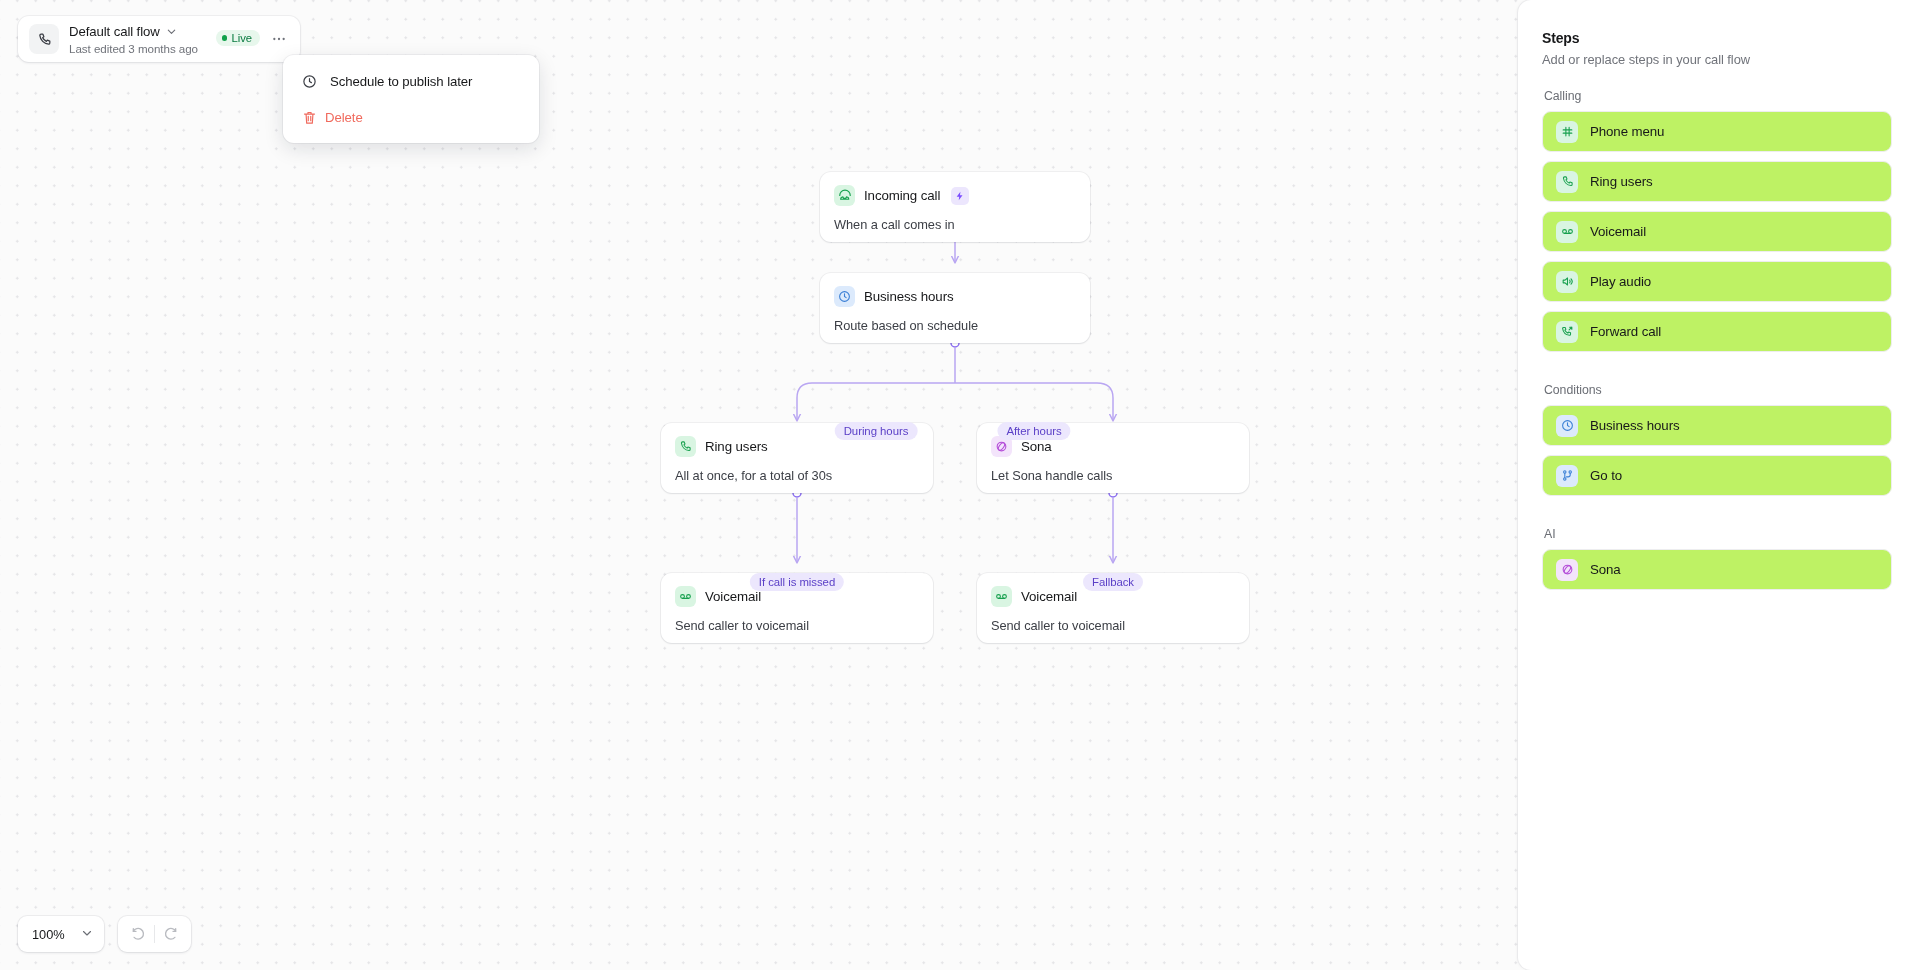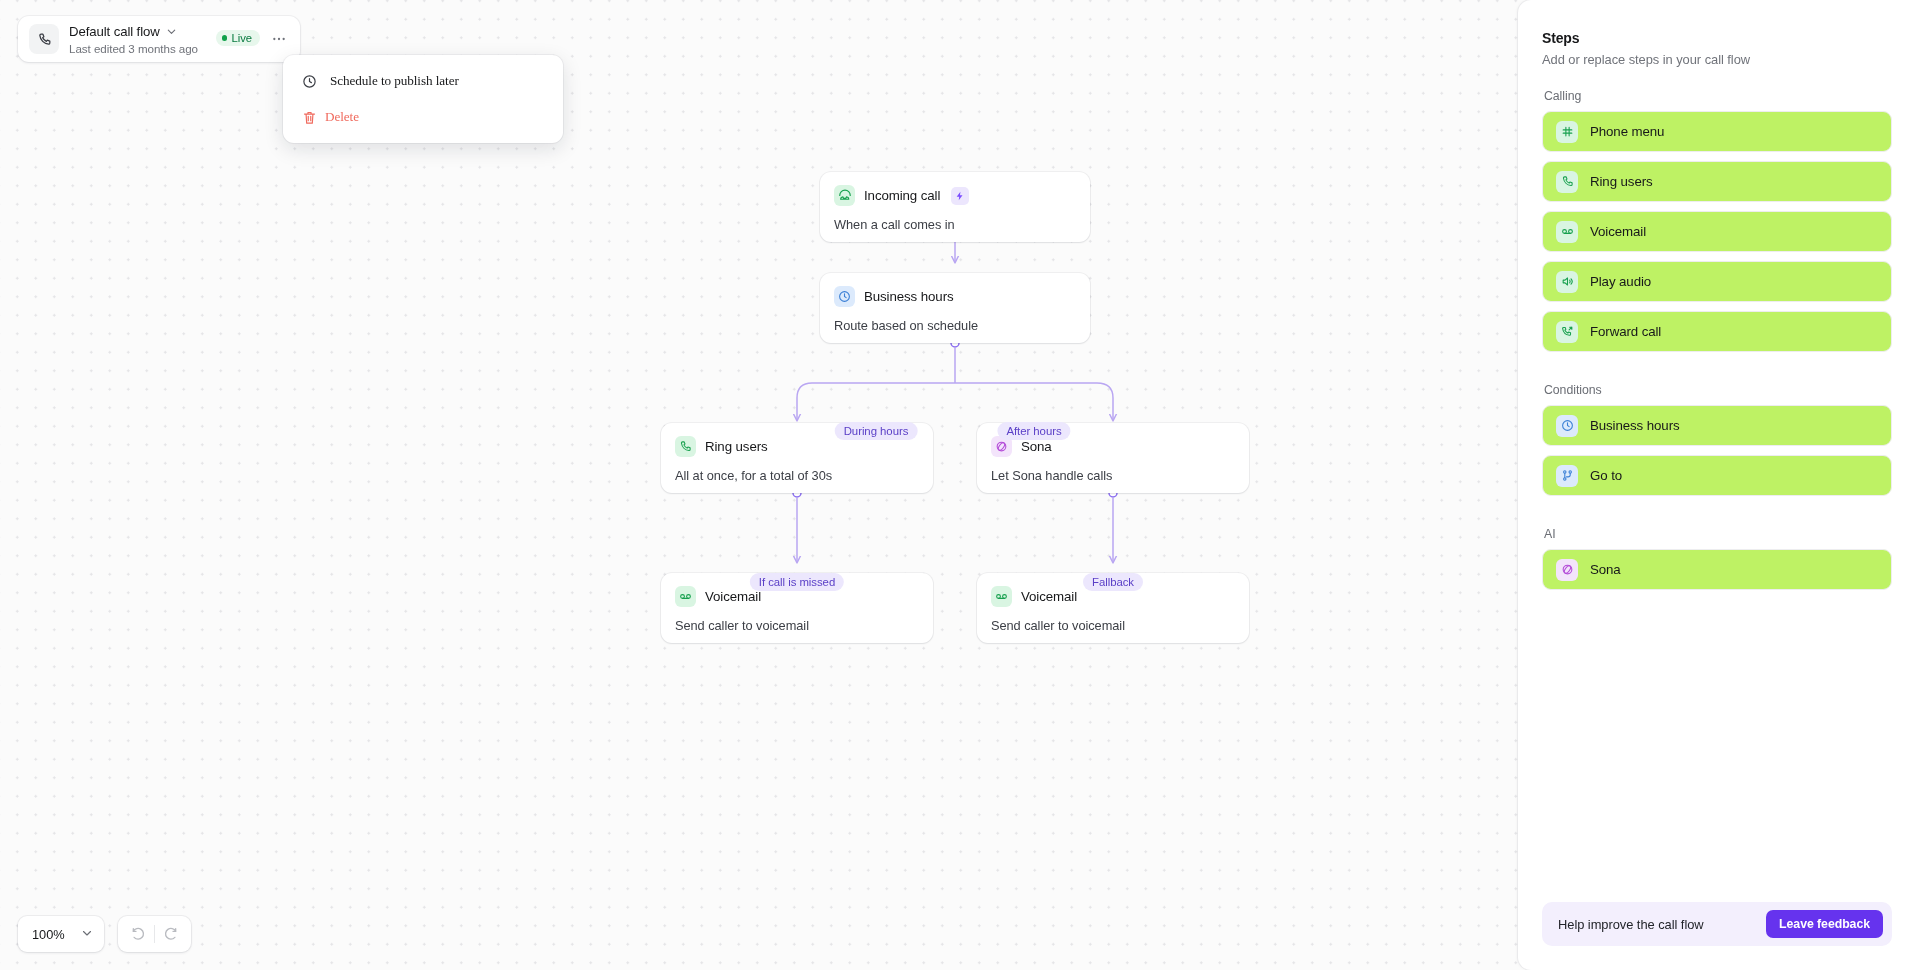--- a/index.html
+++ b/index.html
@@ -55,24 +55,24 @@
     position: absolute; right: 10px; top: 12px;
     width: 22px; height: 22px; border-radius: 6px;
     display: flex; align-items: center; justify-content: center;
     color: #6f727a; font-size: 16px; line-height: 1; cursor: pointer;
     letter-spacing: 1px;
   }
 
   
   #ctx-menu {
     position: absolute; left: 283px; top: 55px;
-    width: 280px;
+    width: 256px;
     background: #fff; border-radius: 11px;
     box-shadow: 0 6px 20px rgba(16,24,40,.12), 0 0 0 1px rgba(16,24,40,.05);
-    padding: 8px 0; z-index: 40; font-family: Liberation Serif, serif;
+    padding: 8px 0; z-index: 40;
   }
   .menu-item {
     display: flex; align-items: center; gap: 13px;
     height: 36px; padding: 0 18px;
     font-size: 13.2px; color: #17181a; cursor: pointer;
     letter-spacing: -.08px;
   }
   .menu-item.danger { color: #f06a5d; gap: 8px; }
   .mi-ico { width: 16px; height: 16px; flex: none; display:flex; align-items:center; justify-content:center;}
 
@@ -451,19 +451,15 @@
     <div class="sb-item">
       <span class="sb-ico ico-purple">
         <svg width="13" height="13" viewBox="0 0 24 24" fill="none" stroke="#b44bd8" stroke-width="2">
             <circle cx="12" cy="12" r="8"></circle>
             <ellipse cx="12" cy="12" rx="4" ry="8" transform="rotate(35 12 12)"></ellipse>
           </svg>
       </span>
       <span class="sb-label">Sona</span>
     </div>
 
-    <div id="feedback-bar">
-      <span id="fb-text">Help improve the call flow</span>
-      <button id="fb-btn">Leave feedback</button>
-    </div>
   </div>
 
 </div>
 
 </body></html>

